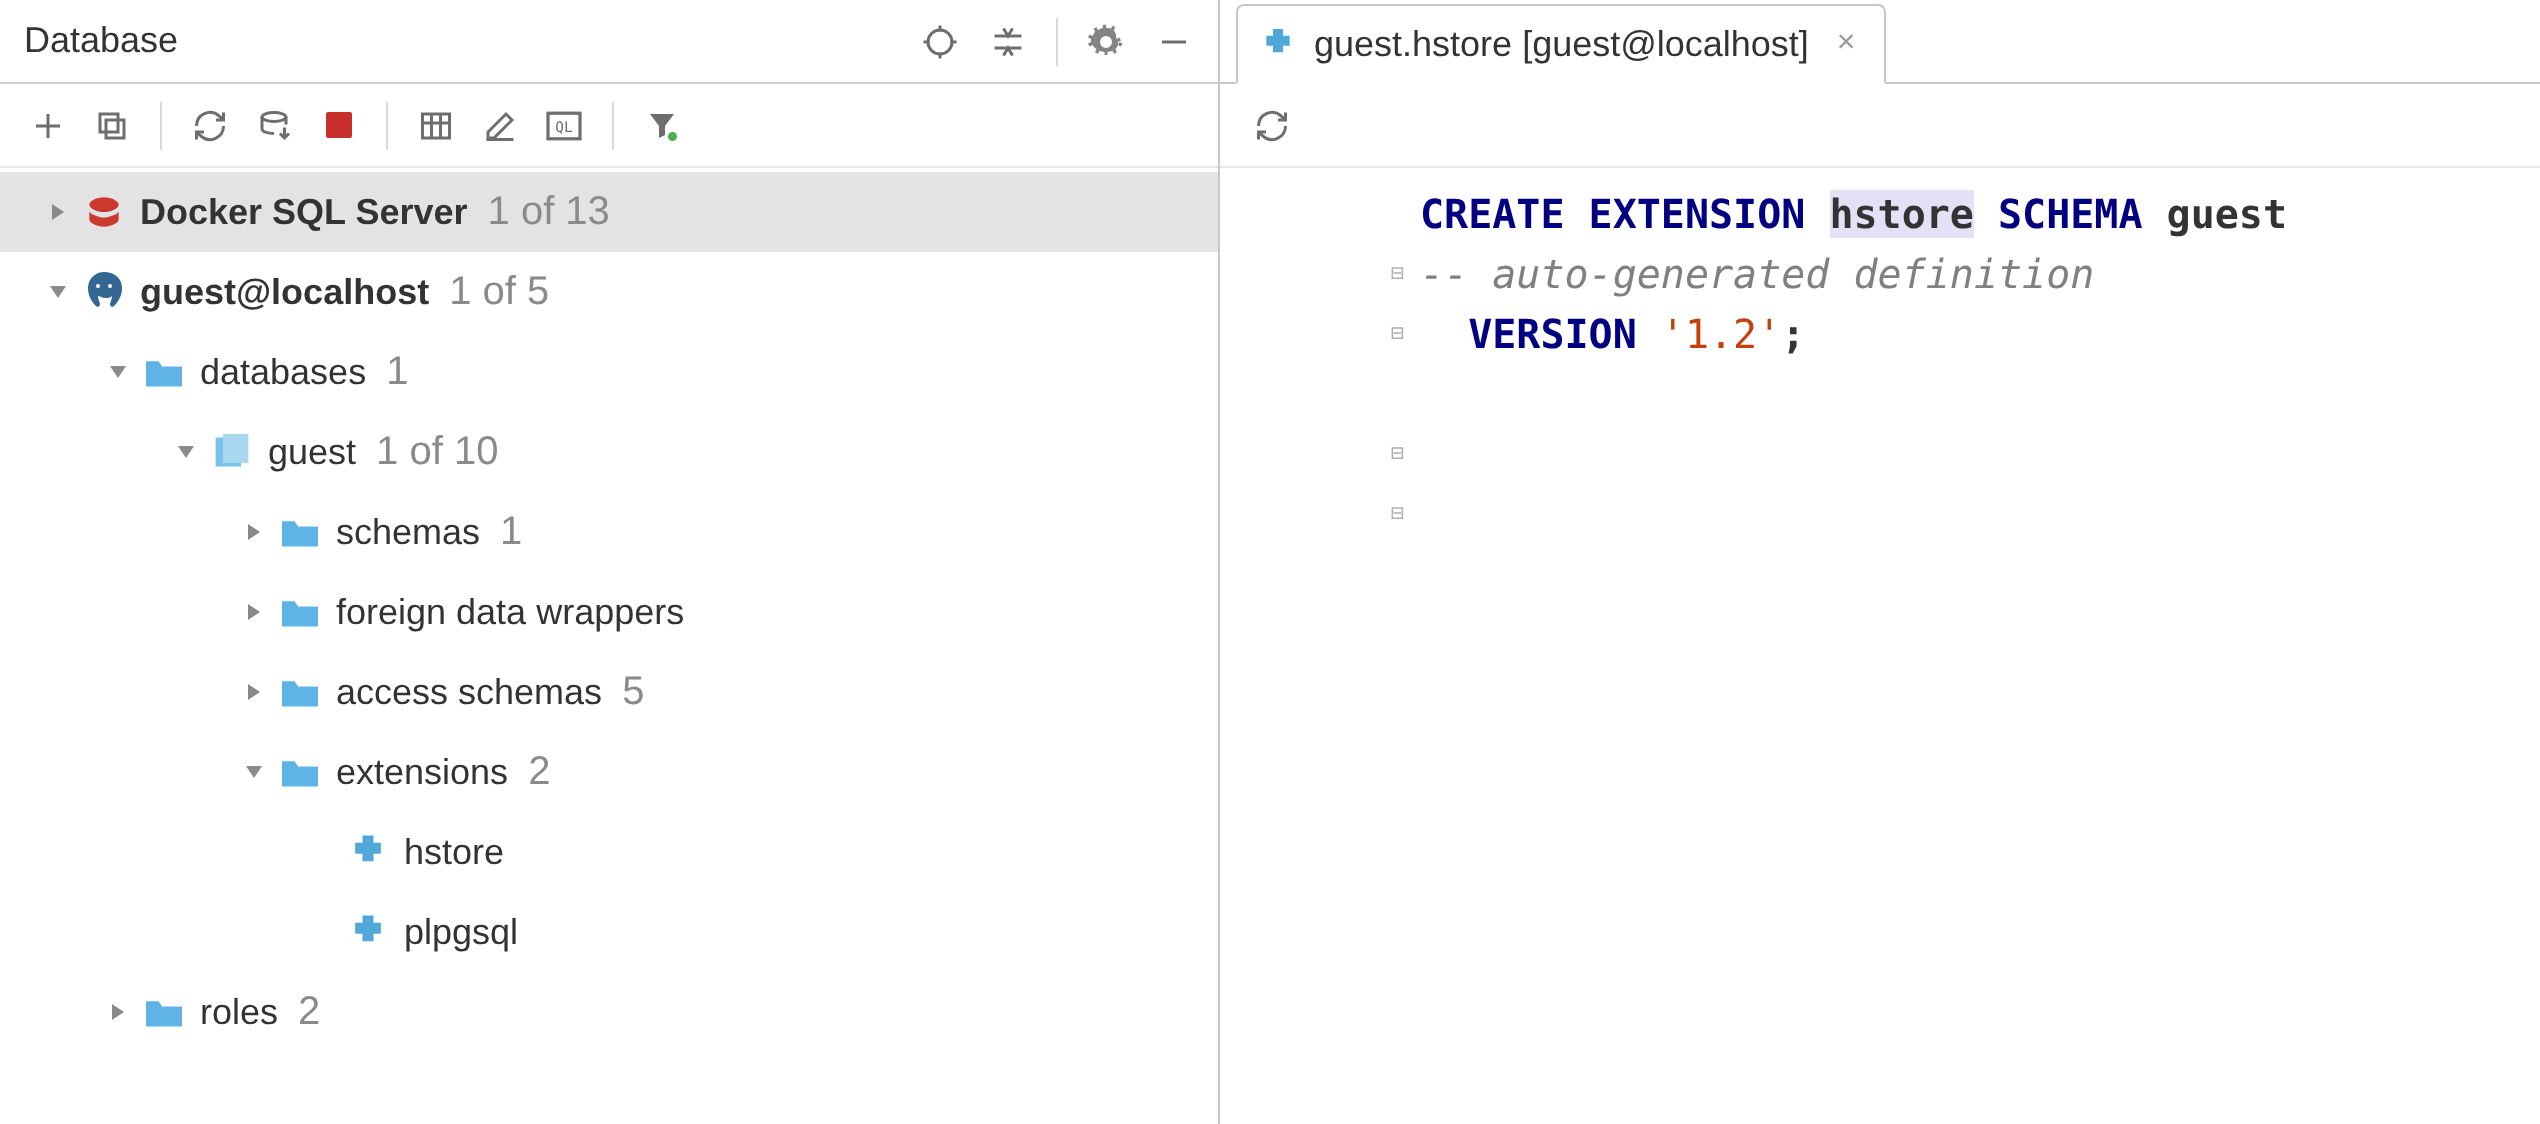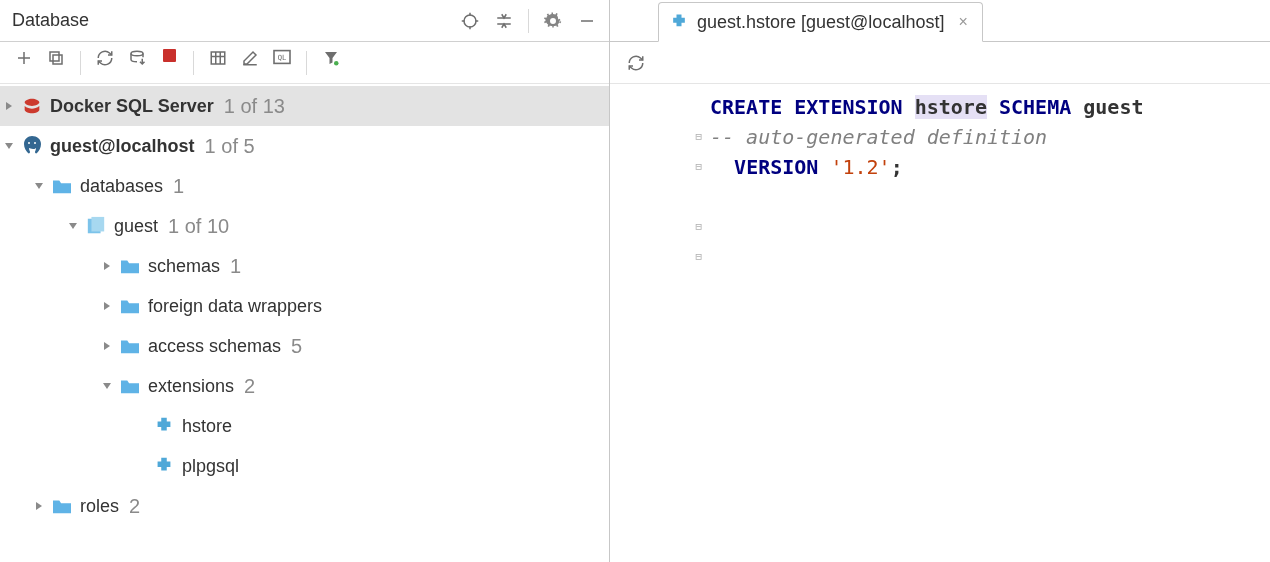--- a/index.html
+++ b/index.html
@@ -35,37 +35,37 @@
   .toolbar {
     height: 42px;
     display: flex;
     align-items: center;
     padding: 0 10px;
     border-bottom: 1px solid #e5e5e5;
     gap: 4px;
   }
   .toolbar .tb-btn {
     width: 28px; height: 28px;
-    display:flex; justify-content:center;
+    display:flex; align-items:center; justify-content:center;
     color:#ef4444; cursor:pointer; border-radius:3px;
   }
   .toolbar .sep { width:1px; height:24px; background:#d9d9d9; margin:0 6px; }
   .stop-square { width:13px;height:13px;background:#c9302c;border-radius:1px; }
 
   .tree {
     flex:1;
     overflow:auto;
     font-size:18px;
     padding-top:2px;
   }
   .tree-row {
     display:flex;
     align-items:center;
     height:40px;
-    padding-left:0;
+    padding-left:20px;
     cursor:pointer;
     white-space:nowrap;
   }
   .tree-row.selected { background:#e3e3e3; }
   .tree-row .indent { display:inline-block; }
   .chevron {
     width:18px; display:inline-flex; justify-content:center;
     color:#8a8a8a; font-size:12px;
   }
   .chevron svg { width:10px; height:10px; }
@@ -95,21 +95,20 @@
     align-items:center;
     padding:0 14px 0 10px;
     border:1px solid #c7c7c7;
     border-bottom:1px solid #fff;
     border-radius:4px 4px 0 0;
     background:#fff;
     font-size:18px;
     gap:8px;
     position:relative;
     top:1px;
-    margin-left:40px;
   }
   .tab .close-x { color:#9a9a9a; font-size:16px; cursor:pointer; margin-left:6px;}
   .editor-toolbar {
     height:42px;
     display:flex; align-items:center; padding:0 12px;
     border-bottom:1px solid #e5e5e5;
   }
   .editor-toolbar .tb-btn {
     width:28px;height:28px;display:flex;align-items:center;justify-content:center;color:#6b6b6b;cursor:pointer;
   }

